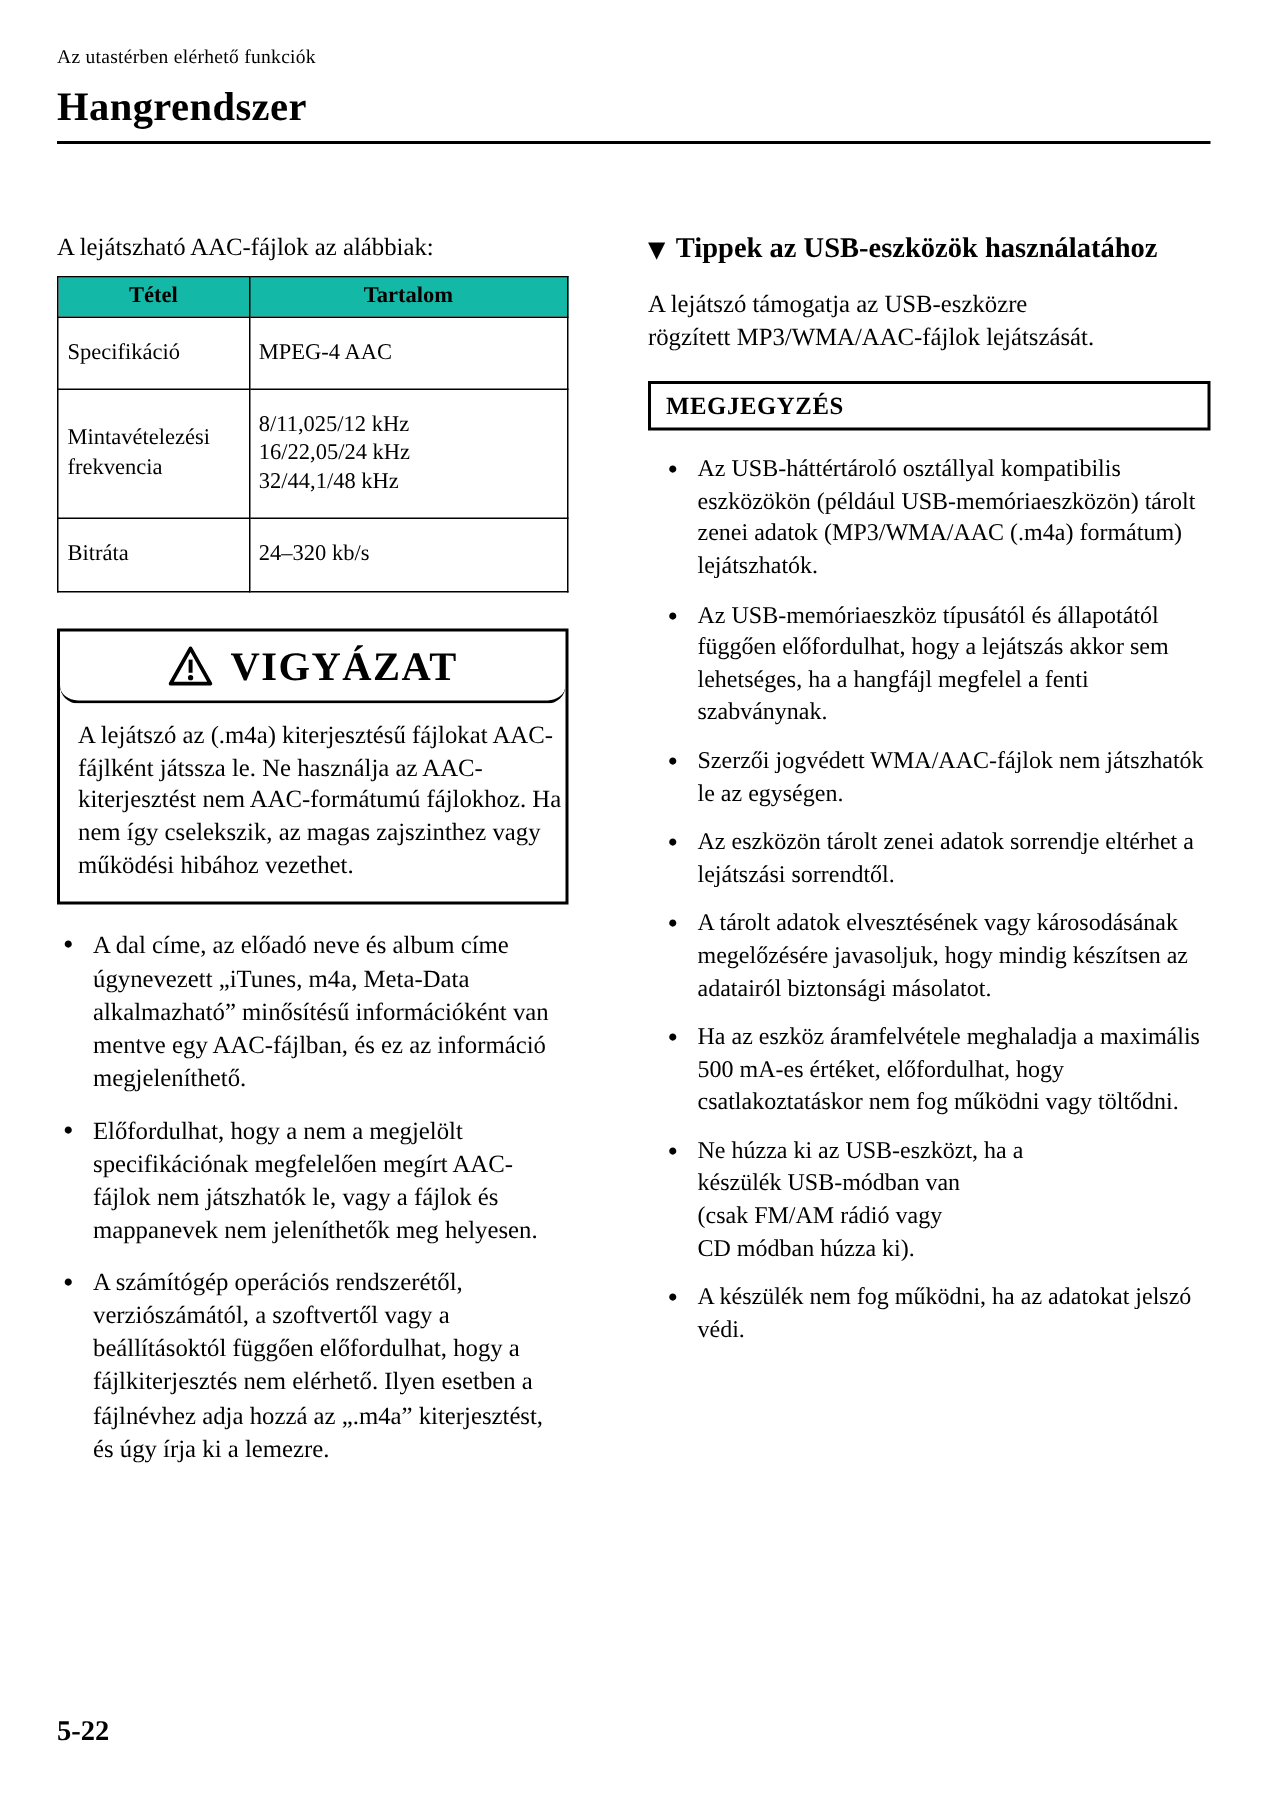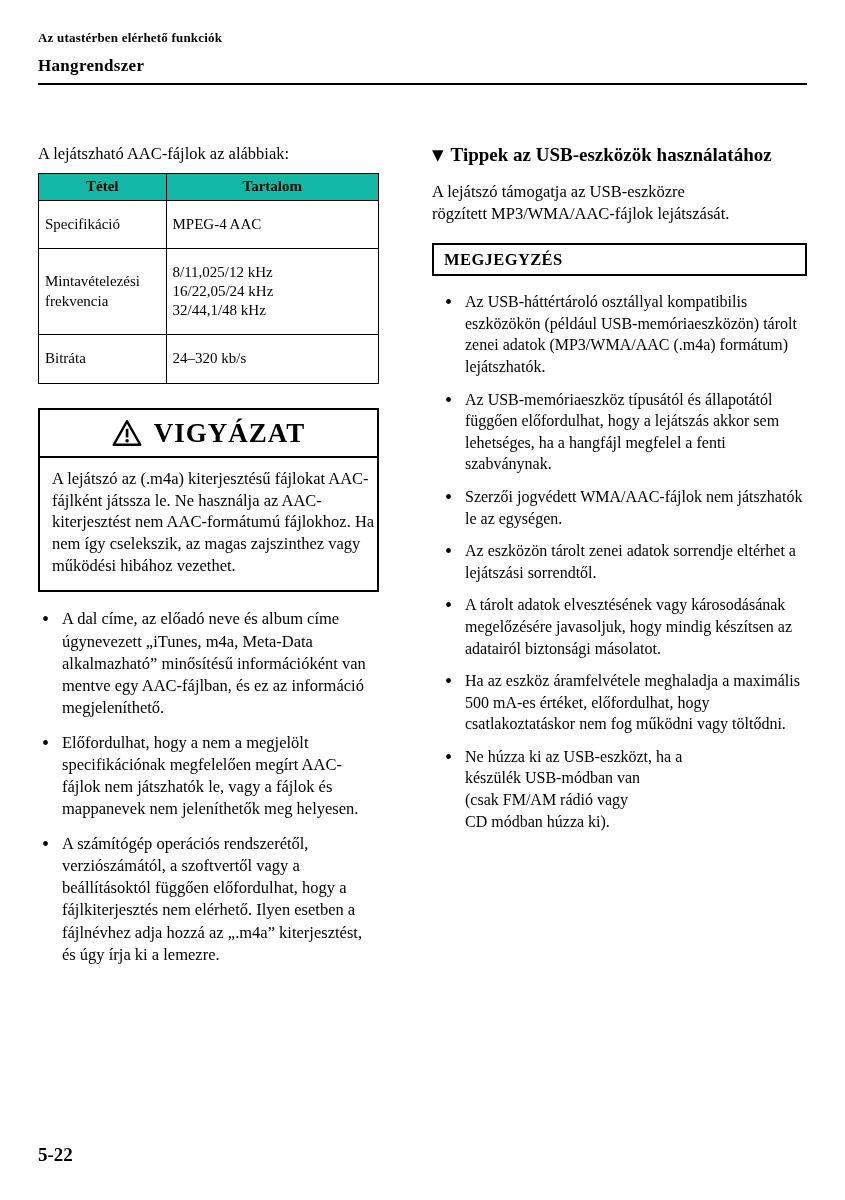--- a/index.html
+++ b/index.html
@@ -9,22 +9,22 @@
     width: 845px;
     height: 1200px;
     background: #ffffff;
     color: #000000;
     font-family: "Liberation Serif", "DejaVu Serif", serif;
     overflow: hidden;
   }
   .inner { padding: 30px 38px 0 38px; }
 
   
-  .running-header { font-size: 13px; font-weight: bold; letter-spacing: 0.2px; }
-  .page-title { font-size: 17px; font-weight: bold; margin-top: 10px; letter-spacing: 0.3px; }
+  .running-header { font-size: 13px; font-weight: normal; letter-spacing: 0.2px; }
+  .page-title { font-size: 27px; font-weight: bold; margin-top: 10px; letter-spacing: 0.3px; }
   .title-rule { height: 0; border: none; border-top: 2.5px solid #000; margin-top: 7px; }
 
   
   .columns { display: flex; margin-top: 58px; align-items: flex-start; }
   .col-left { width: 341px; flex: none; }
   .col-divider { width: 1px; background: #000; flex: none; margin: 0 26px; }
   .col-right { flex: 1; min-width: 0; }
 
   
   .intro-line { font-size: 16.5px; line-height: 1.3; }
@@ -53,20 +53,21 @@
   .spec-table td.value { white-space: pre-line; }
 
   .warning-box { border: 2px solid #000; margin-top: 24px; }
   .warning-header {
     display: flex;
     align-items: center;
     justify-content: center;
     gap: 12px;
     padding: 8px 0 7px 0;
     border-bottom: 2px solid #000;
+    border-radius: 12px;
   }
   .warning-icon { display: inline-flex; }
   .warning-icon svg { display: block; }
   .warning-title { font-size: 27px; font-weight: bold; letter-spacing: 1px; }
   .warning-body { padding: 10px 0 13px 12px; font-size: 16.5px; line-height: 1.33; }
 
   .bullet-list { margin-top: 16px; }
   .bullet-item {
     position: relative;
     padding-left: 24px;
@@ -207,20 +208,23 @@
           </div>
           <div class="bullet-item">
             <span class="bullet-text">Ha az eszköz áramfelvétele meghaladja a maximális 500 mA-es értéket, előfordulhat, hogy csatlakoztatáskor nem fog működni vagy töltődni.</span>
           </div>
           <div class="bullet-item">
             <span class="bullet-text">Ne húzza ki az USB-eszközt, ha a
 készülék USB-módban van
 (csak FM/AM rádió vagy
 CD módban húzza ki).</span>
           </div>
+          <div class="bullet-item">
+            <span class="bullet-text">A készülék nem fog működni, ha az adatokat jelszó védi.</span>
+          </div>
         </div>
 
       </div>
     </div>
   </div>
 
   <div class="page-number">5-22</div>
 </div>
 
 </body></html>

